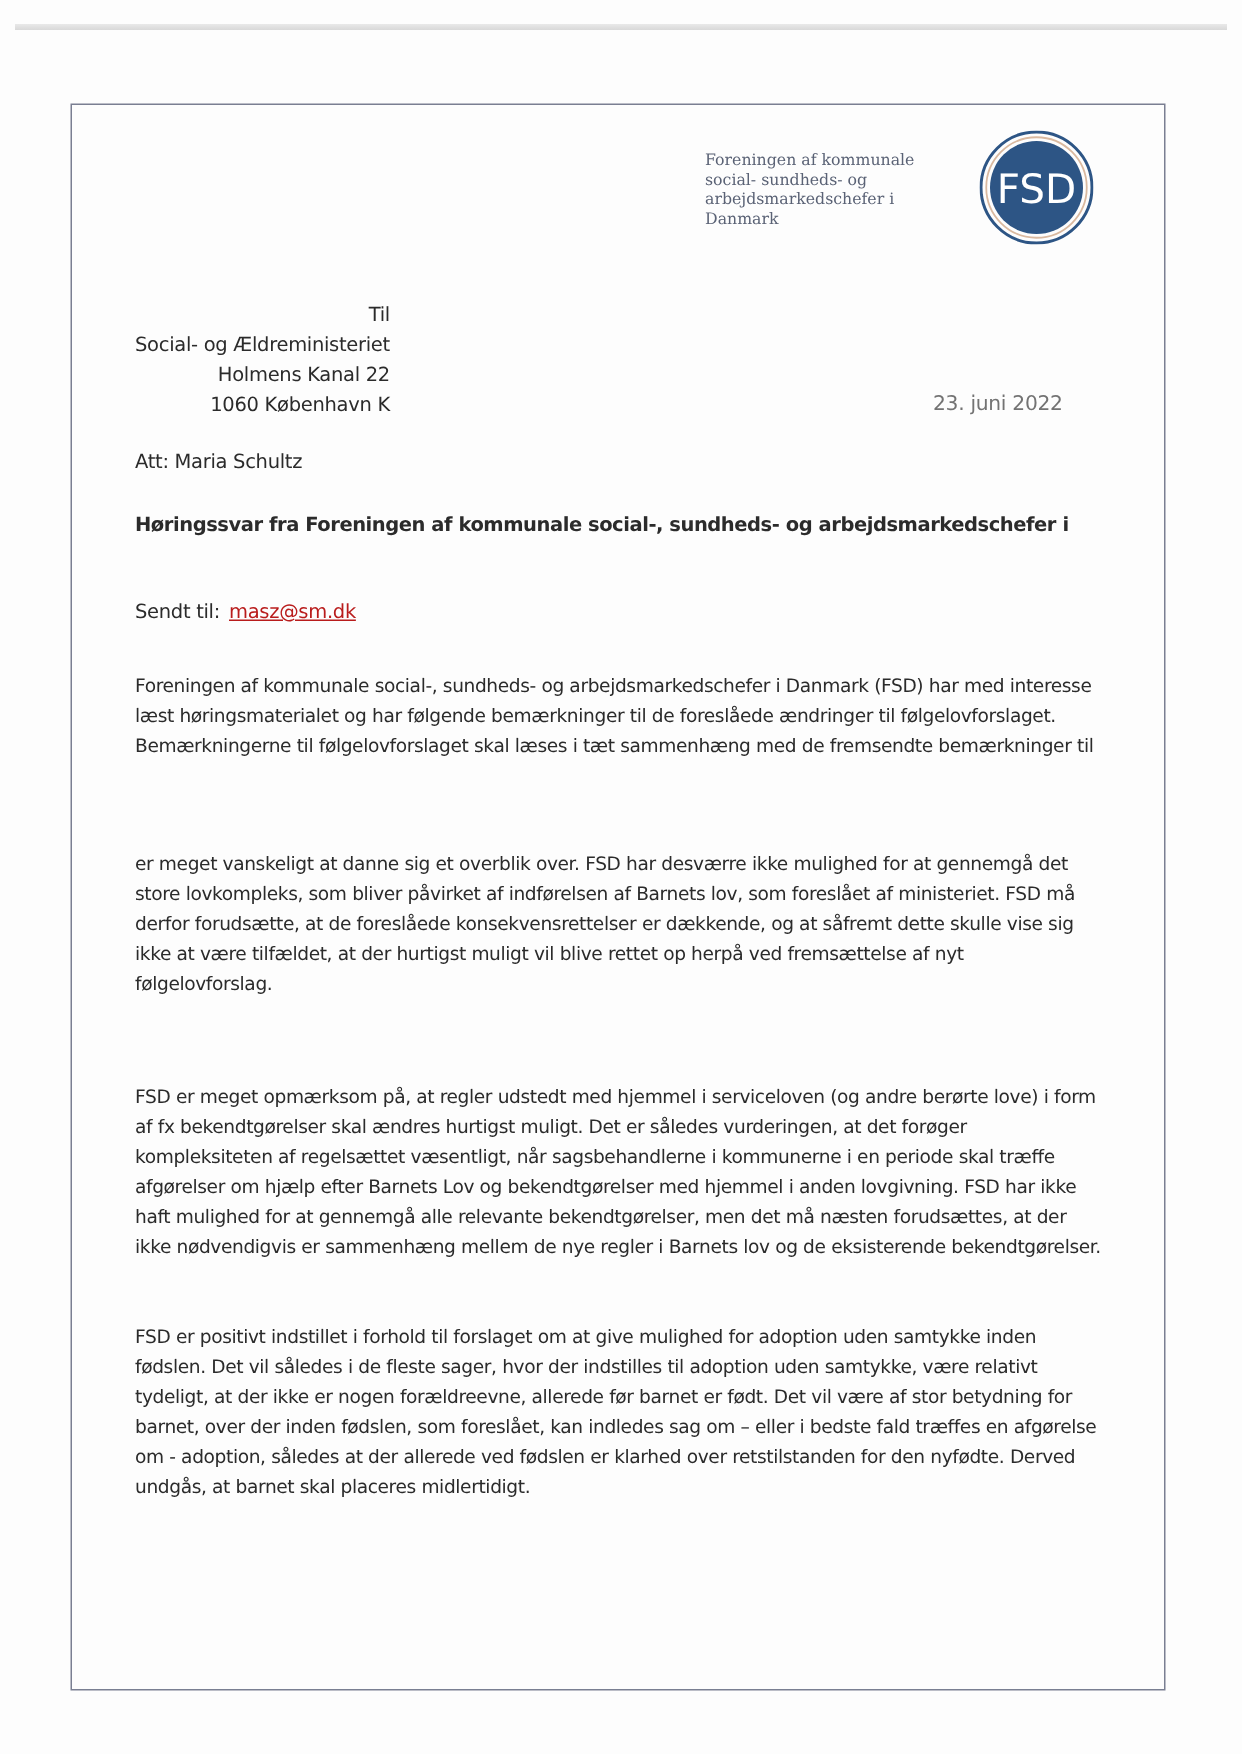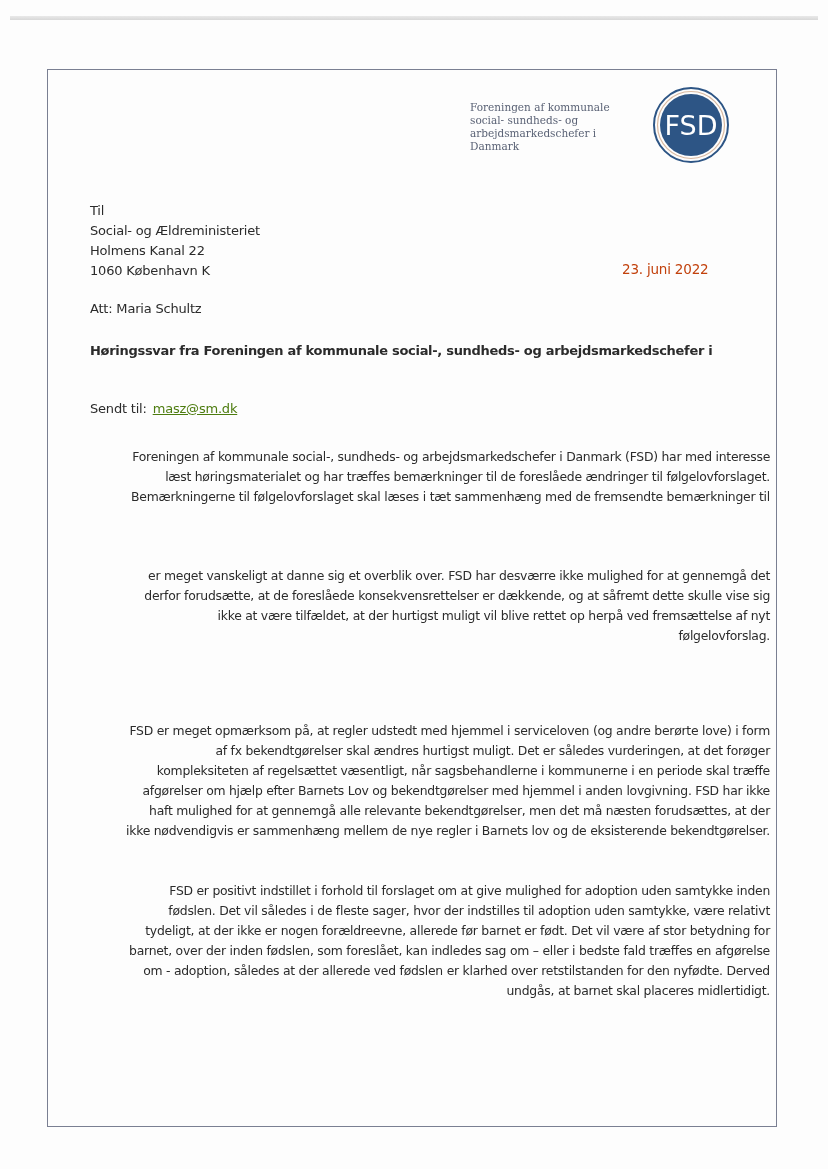--- a/index.html
+++ b/index.html
@@ -19,28 +19,28 @@
     position:absolute; left:470px; top:101px; width:175px; text-align:left;
     font-family:"DejaVu Serif", serif; font-size:10.5px; line-height:13px; color:#5a6275;
   }
   .logo-badge {
     position:absolute; left:653px; top:87px; width:76px; height:76px;
   }
   .text {
     position:absolute; left:90px; font-size:13px; color:#2b2b2b; white-space:nowrap;
     letter-spacing:-0.2px;
   }
-  .addr { top:201px; line-height:20px; }
-  .date { position:absolute; left:622px; top:261px; font-size:13.5px; color:#c2410c; letter-spacing:-0.2px;text-align:center;}
+  .addr { top:201px; line-height:20px;text-align:right; }
+  .date { position:absolute; left:622px; top:261px; font-size:13.5px; color:#737373; letter-spacing:-0.2px;text-align:center;}
   .att { top:301px; font-size:13px; }
   .subject { top:341px; font-weight:bold; font-size:13px; line-height:20px; letter-spacing:-0.3px; }
   .sent { top:401px; font-size:13px; }
-  .sent a { color:#4d7c0f; text-decoration:underline; margin-left:6px; }
+  .sent a { color:#b91c1c; text-decoration:underline; margin-left:6px; }
   .para { left:90px; width:680px; white-space:normal; line-height:20px; font-size:12.4px; letter-spacing:-0.25px; }
-  .para .ln { display:block; white-space:nowrap;text-align:right; }
+  .para .ln { display:block; white-space:nowrap; }
   .p1 { top:447px; }
   .p2 { top:566px; }
   .p3 { top:721px; }
   .p4 { top:881px; }
 </style>
 </head>
 <body>
 
 <div class="scan-top"></div>
 
@@ -73,26 +73,27 @@
 <div class="text subject">
   <div>Høringssvar fra Foreningen af kommunale social-, sundheds- og arbejdsmarkedschefer i</div>
 </div>
 
 <div class="text sent">
   <span>Sendt til:</span><a>masz@sm.dk</a>
 </div>
 
 <div class="text para p1">
   <span class="ln">Foreningen af kommunale social-, sundheds- og arbejdsmarkedschefer i Danmark (FSD) har med interesse</span>
-  <span class="ln">læst høringsmaterialet og har træffes bemærkninger til de foreslåede ændringer til følgelovforslaget.</span>
+  <span class="ln">læst høringsmaterialet og har følgende bemærkninger til de foreslåede ændringer til følgelovforslaget.</span>
   <span class="ln">Bemærkningerne til følgelovforslaget skal læses i tæt sammenhæng med de fremsendte bemærkninger til</span>
 </div>
 
 <div class="text para p2">
   <span class="ln">er meget vanskeligt at danne sig et overblik over. FSD har desværre ikke mulighed for at gennemgå det</span>
+  <span class="ln">store lovkompleks, som bliver påvirket af indførelsen af Barnets lov, som foreslået af ministeriet. FSD må</span>
   <span class="ln">derfor forudsætte, at de foreslåede konsekvensrettelser er dækkende, og at såfremt dette skulle vise sig</span>
   <span class="ln">ikke at være tilfældet, at der hurtigst muligt vil blive rettet op herpå ved fremsættelse af nyt</span>
   <span class="ln">følgelovforslag.</span>
 </div>
 
 <div class="text para p3">
   <span class="ln">FSD er meget opmærksom på, at regler udstedt med hjemmel i serviceloven (og andre berørte love) i form</span>
   <span class="ln">af fx bekendtgørelser skal ændres hurtigst muligt. Det er således vurderingen, at det forøger</span>
   <span class="ln">kompleksiteten af regelsættet væsentligt, når sagsbehandlerne i kommunerne i en periode skal træffe</span>
   <span class="ln">afgørelser om hjælp efter Barnets Lov og bekendtgørelser med hjemmel i anden lovgivning. FSD har ikke</span>

